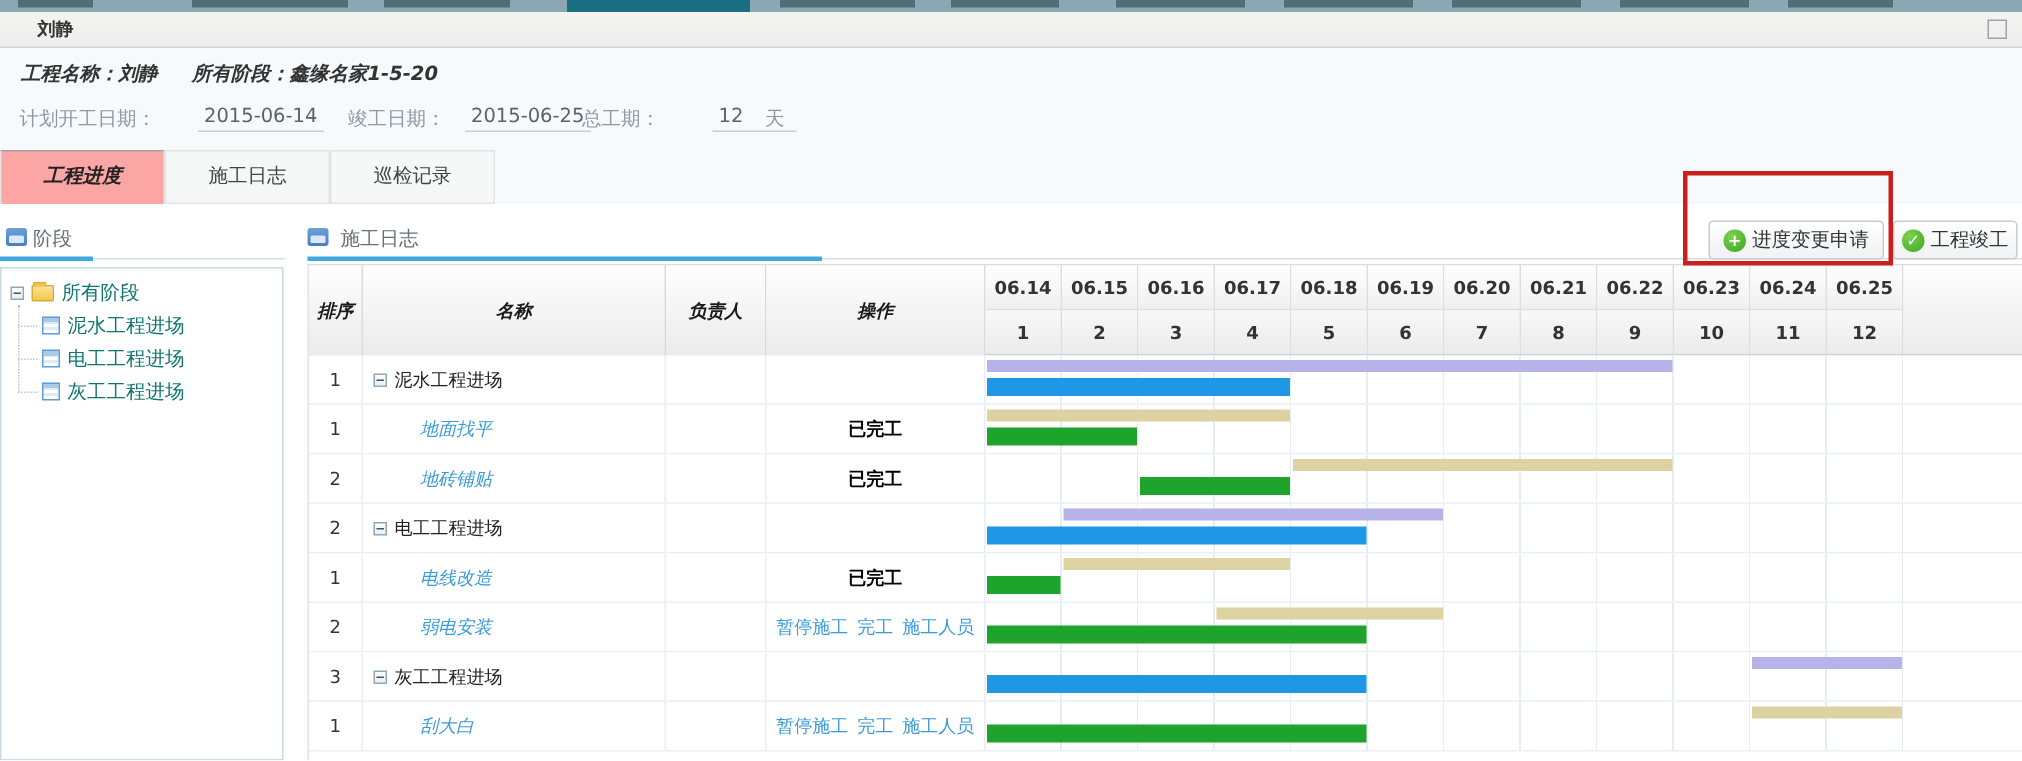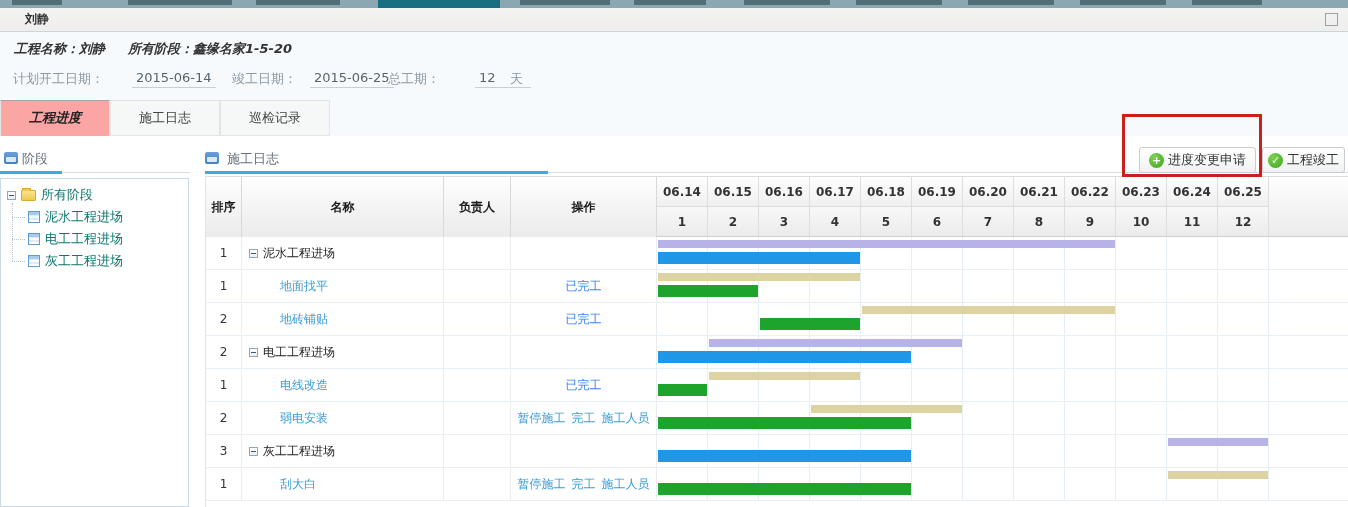--- a/index.html
+++ b/index.html
@@ -60,21 +60,21 @@
   .tree-child { position:absolute; left:27px; height:20px; display:flex; align-items:center; gap:5px; cursor:pointer; }
   .table-icon { width:12px; height:12px; border:1px solid #5e9bd3; background-image:linear-gradient(#a9cbe8 0 3px, rgba(255,255,255,0) 3px),
     repeating-linear-gradient(to bottom,#ffffff 0 2px,#dcebf7 2px 4px); background-color:#fff; flex:0 0 auto; }
   .guide-v { position:absolute; left:11px; top:24px; width:0; height:58px; border-left:1px dotted #b8c6d1; }
   .guide-h { position:absolute; left:11px; width:13px; height:0; border-top:1px dotted #b8c6d1; }
 
   
   .gtable { position:absolute; left:205px; top:176px; width:1143px; height:331px; background:#fff; border-top:1px solid #dcdcdc; border-left:1px solid #e2e2e2; }
   .ghead { position:absolute; left:0; top:0; width:100%; height:60px; display:flex; border-bottom:1px solid #cfcfcf; }
   .hcell { background:linear-gradient(#fefefe,#ebebeb); border-right:1px solid #d9d9d9; font-weight:bold; color:#1a1a1a;
-    display:flex; align-items:center; justify-content:center; height:60px; }
+    display:flex; align-items:center; justify-content:center; height:60px;font-style:italic; }
   .datecol { width:51px; height:60px; flex:0 0 auto; }
   .datecol .d1 { height:30px; background:linear-gradient(#fefefe,#f0f0f0); border-right:1px solid #dedede; border-bottom:1px solid #dcdcdc;
     font-weight:bold; display:flex; align-items:center; justify-content:center; }
   .datecol .d2 { height:29px; background:linear-gradient(#f8f8f8,#ebebeb); border-right:1px solid #dedede;
     font-weight:bold; display:flex; align-items:center; justify-content:center; }
   .hfill { flex:1; background:linear-gradient(#fefefe,#ebebeb); }
 
   .gbody { position:absolute; left:0; top:60px; width:100%; }
   .trow { position:relative; width:100%; height:33px; border-bottom:1px solid #e9f0f5; display:flex; background:#fff; }
   .c { height:32px; flex:0 0 auto; }
@@ -84,23 +84,23 @@
   .c-action{ width:146px; border-right:1px solid #e8eef3; text-align:center; line-height:32px; }
   .c-gantt { width:692px; position:relative; }
   .grid { position:absolute; left:0; top:0; width:612px; height:32px;
     background:repeating-linear-gradient(to right, rgba(0,0,0,0) 0 50px, #e6eef5 50px 51px); }
   .bar { position:absolute; }
   .bar.plan { top:3px; height:8px; }
   .bar.actual { top:15px; height:12px; }
 
   .gname-wrap { display:flex; align-items:center; gap:5px; padding-left:7px; }
   .group-name { color:#222; }
-  .task-link { color:#3a9bd9; padding-left:38px; cursor:pointer; text-decoration:none; }
+  .task-link { color:#3a9bd9; padding-left:38px; cursor:pointer; text-decoration:none;font-style:italic; }
   .act-link { color:#3a9bd9; cursor:pointer; margin:0 3px; text-decoration:none; }
-  .act-plain { color:#3b82f6; }
+  .act-plain { color:#000000;font-weight:bold; }
 </style>
 </head>
 <body>
 
 <div class="screen">
 
   <div class="topnav" id="topnav" style="background: rgb(139, 167, 178);">
       <div class="frag" style="left: 378px; width: 122px; background: rgb(26, 110, 129);"></div>
       <div class="frag" style="left: 12px; width: 50px; height: 5px; background: rgb(62, 90, 96); opacity: 0.75;"></div>
       <div class="frag" style="left: 128px; width: 104px; height: 5px; background: rgb(62, 90, 96); opacity: 0.75;"></div>

